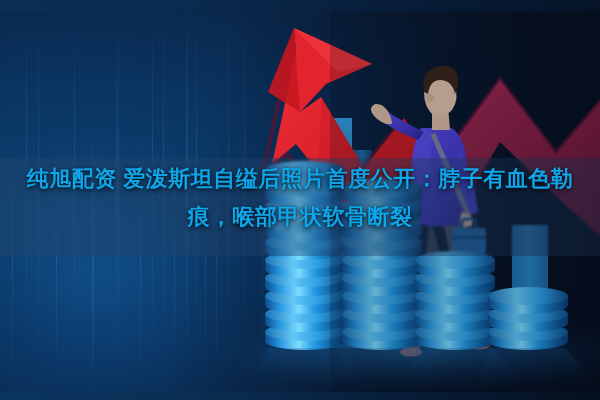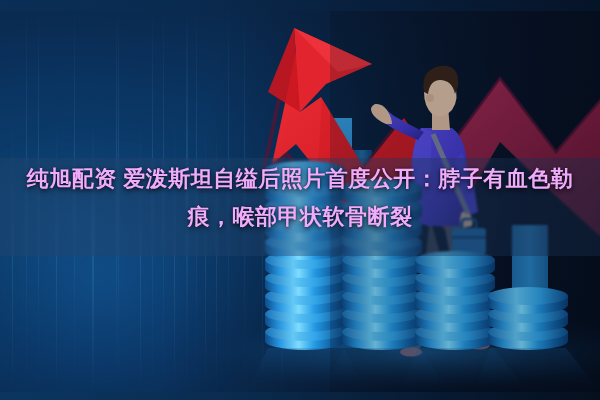--- a/index.html
+++ b/index.html
@@ -71,21 +71,21 @@
       rgba(34,66,106,.40) 45%,
       rgba(30,54,90,.40) 72%,
       rgba(26,44,76,.42) 100%);
     backdrop-filter:blur(1px);
   }
   .headline{
     position:absolute;left:0;right:0;top:160px;
     padding:0 12px;
     box-sizing:border-box;
     text-align:center;
-    color:#f0abfc;
+    color:#0ea5e9;
     font-size:22px;
     font-weight:bold;
     line-height:38px;
     letter-spacing:.5px;
     text-shadow:0 2px 5px rgba(0,0,0,.72), 0 0 2px rgba(0,0,0,.55);
     white-space:normal;
   }
 </style>
 </head>
 <body>

